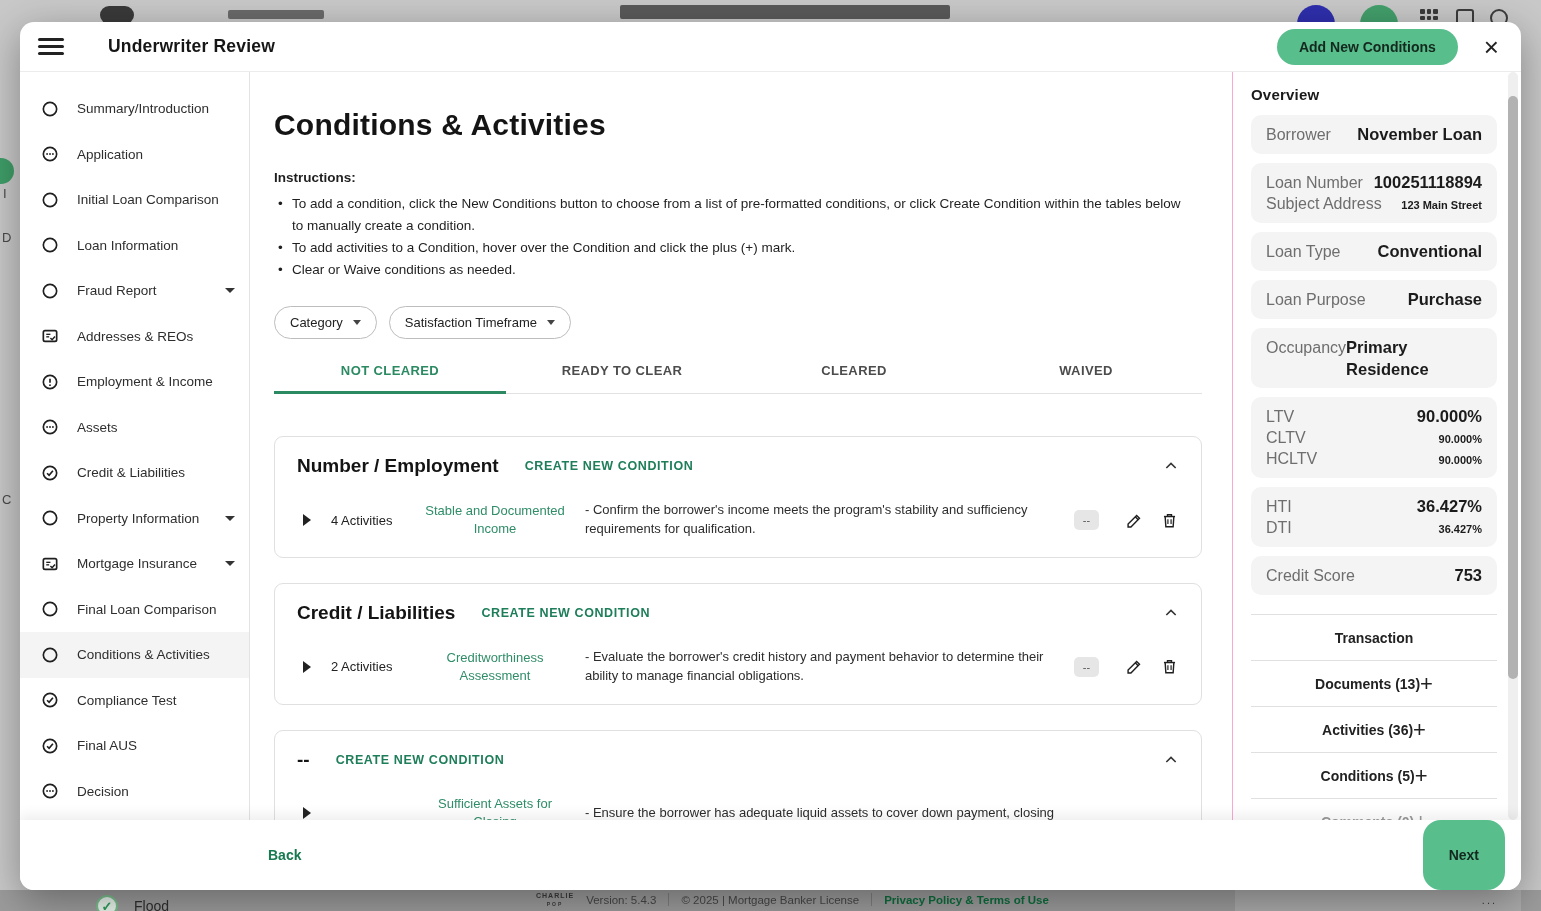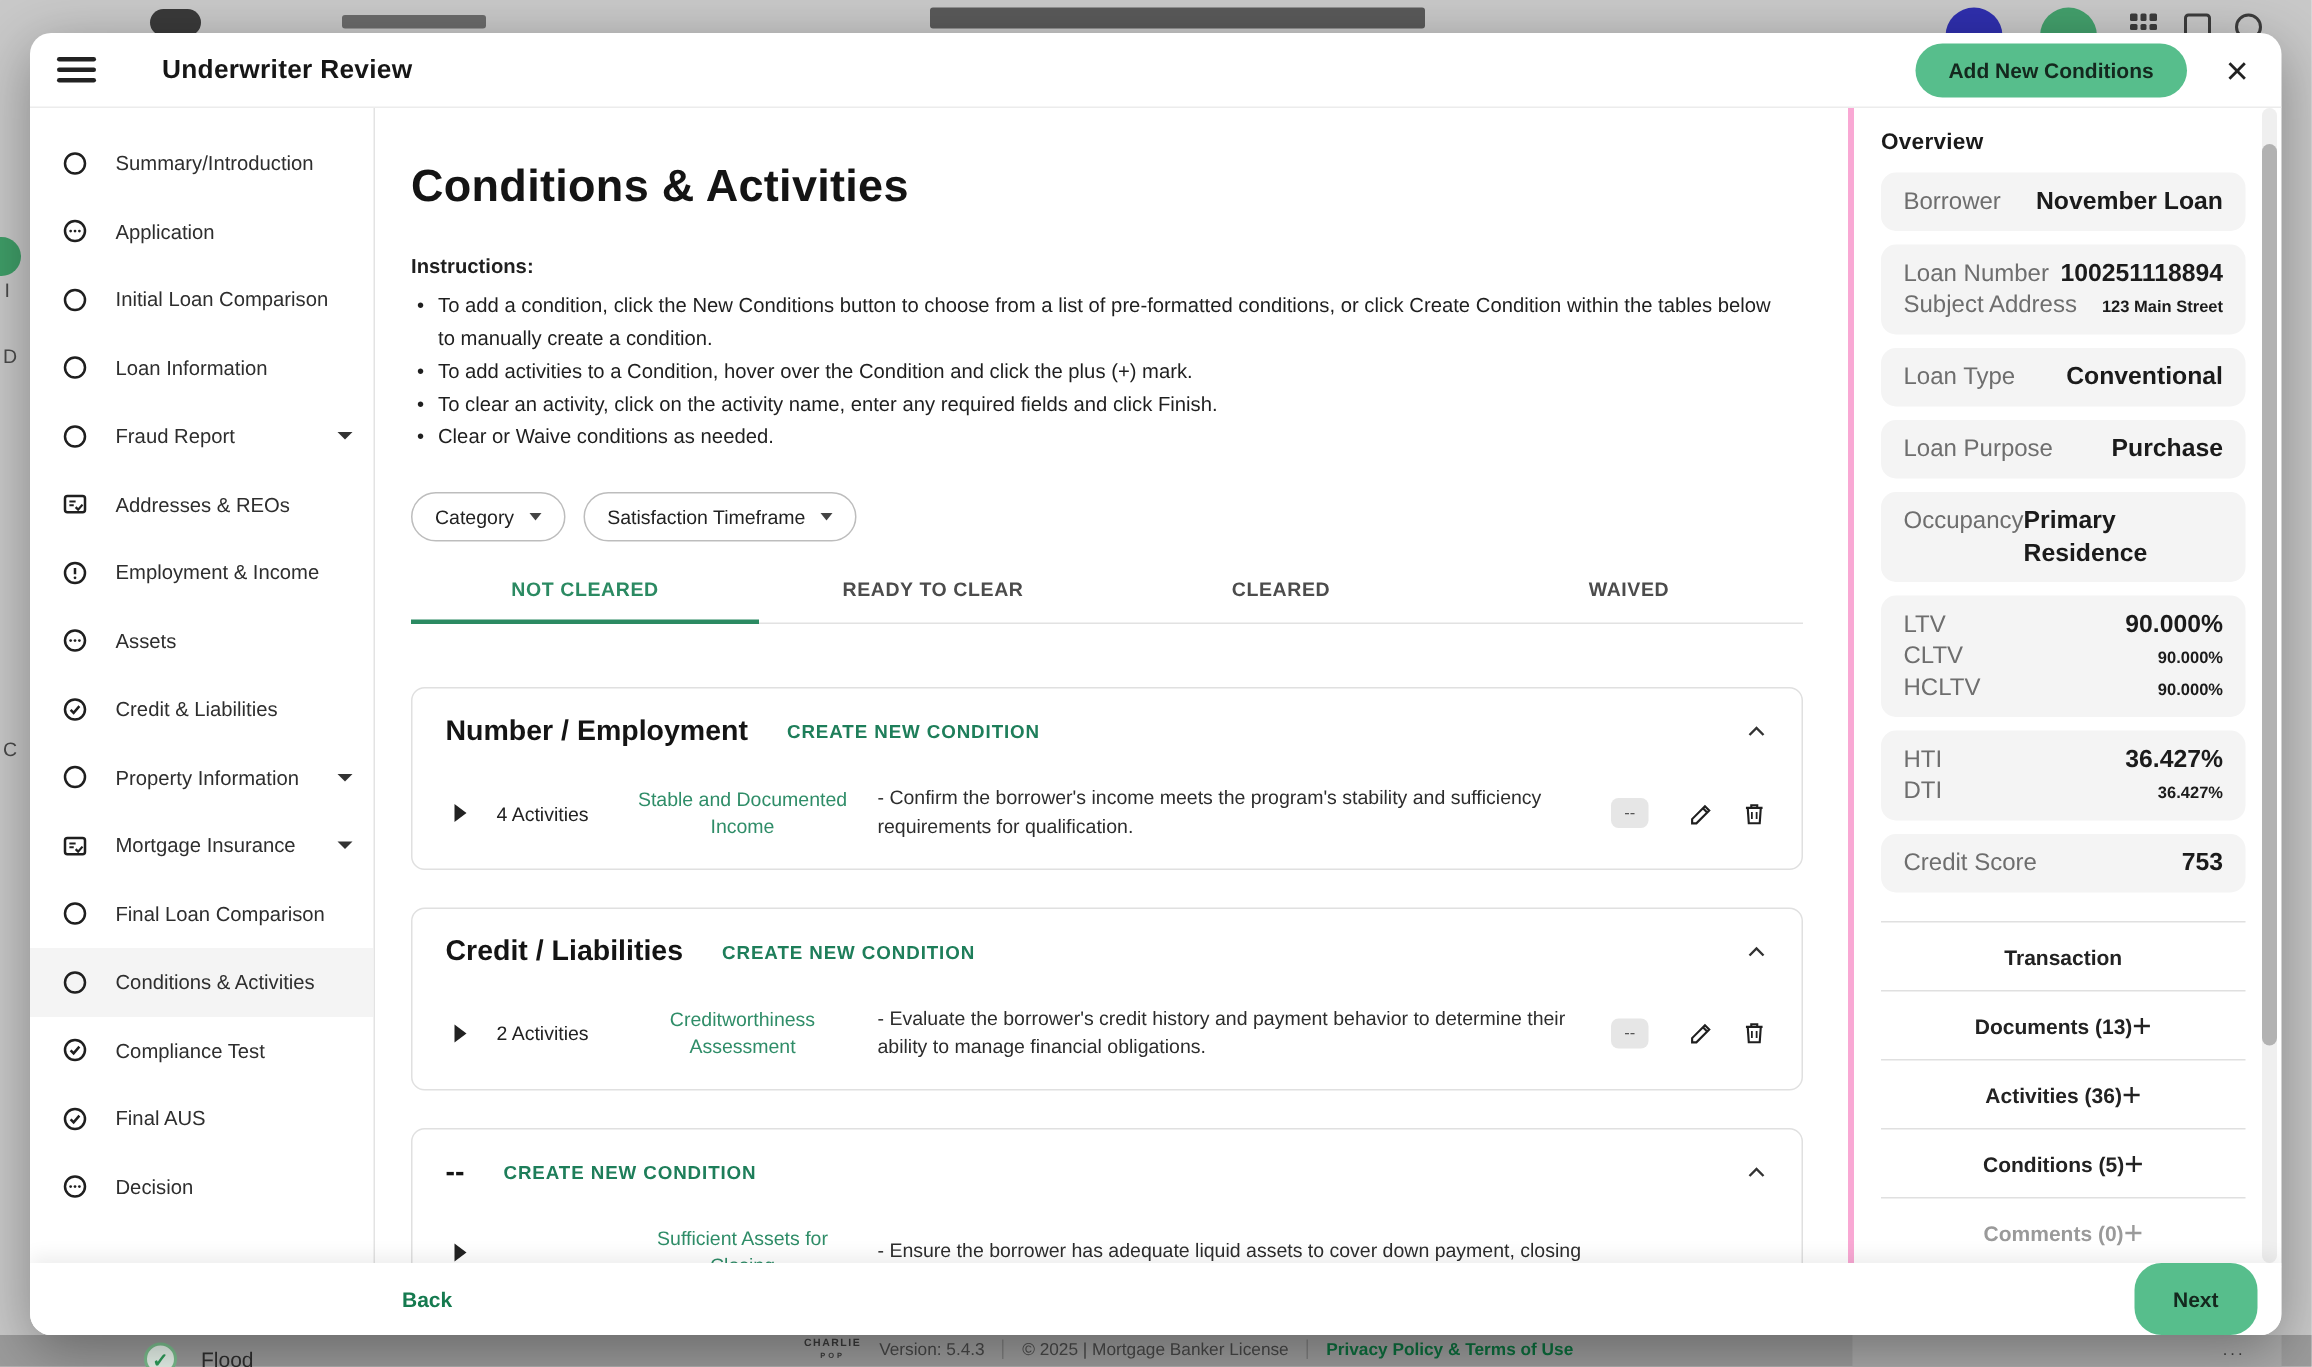--- a/index.html
+++ b/index.html
@@ -76,21 +76,21 @@
   .cond-row { margin-top:24px; display:flex; align-items:center; }
   .row-arrow { width:0; height:0; border-top:6px solid transparent; border-bottom:6px solid transparent; border-left:8px solid #222; margin:0 20px 0 6px; cursor:pointer; flex:0 0 auto; }
   .activities { width:88px; flex:0 0 88px; font-size:13px; color:#222; }
   .cond-link { width:152px; flex:0 0 152px; text-align:center; font-size:13px; color:#2f8d68; line-height:1.4; margin:0 0; cursor:pointer; }
   .cond-desc { flex:1; padding:0 14px; font-size:13px; color:#2d2d2d; line-height:1.45; }
   .mini-badge { flex:0 0 auto; background:#e6e6e6; border-radius:5px; width:25px; height:20px; font-size:11px; color:#555; display:flex; align-items:center; justify-content:center; margin:0 10px; cursor:pointer; }
   .icon-btn { flex:0 0 auto; margin-left:16px; color:#1f1f1f; cursor:pointer; }
   .icon-btn svg { width:19px; height:19px; display:block; }
 
   
-  .panel { width:289px; flex:0 0 289px; border-left:4px solid #f9a8d4; display:flex; flex-direction:column; position:relative; padding:14px 24px 0 18px; }
+  .panel { width:289px; flex:0 0 289px; border-left:1px solid #f9a8d4; display:flex; flex-direction:column; position:relative; padding:14px 24px 0 18px; }
   .panel-title { font-size:15px; font-weight:bold; color:#1a1a1a; margin-bottom:12px; letter-spacing:0.2px; }
   .ov-card { background:#f4f4f4; border-radius:10px; padding:8px 15px; margin-bottom:9px; }
   .ov-row { display:flex; justify-content:space-between; align-items:baseline; line-height:20px; }
   .ov-label { font-size:16px; color:#6e6e6e; }
   .ov-value { font-size:11px; font-weight:bold; color:#1b1b1b; }
   .ov-row.primary .ov-value { font-size:16.5px; }
   .ov-row.primary { line-height:22px; }
 
   .accordions { margin-top:10px; }
   .acc-row { border-top:1px solid #e0e0e0; height:46px; display:flex; align-items:center; justify-content:center; cursor:pointer; }
@@ -98,21 +98,21 @@
   .acc-plus { font-size:22px; font-weight:300; color:#222; cursor:pointer; }
   .acc-row.muted .acc-label, .acc-row.muted .acc-plus { color:#9a9a9a; }
   .panel-strip { margin:0 -24px 0 -18px; background:#dcdcdc; flex:1; border-top:1px solid #e0e0e0; }
 
   .panel-scrollbar { position:absolute; top:0; right:3px; bottom:0; width:10px; background:#efefef; border-radius:5px; }
   .panel-thumb { position:absolute; top:24px; right:0; width:10px; height:78%; background:#b2b2b2; border-radius:5px; cursor:pointer; }
 
   
   .bottom-bar { flex:0 0 47px; background:#fff; box-shadow:0 -5px 12px rgba(0,0,0,0.07); display:flex; align-items:center; padding:0 16px 0 248px; position:relative; z-index:3; }
   .back-link { font-size:14px; font-weight:bold; color:#157a4f; cursor:pointer; }
-  .next-btn { margin-left:auto; background:#57be8c; border:none; border-radius:18px; padding:16px 26px; font-size:14px; font-weight:bold; color:#14281e; font-family:inherit; cursor:pointer; }
+  .next-btn { margin-left:auto; background:#57be8c; border:none; border-radius:18px; padding:27px 26px; font-size:14px; font-weight:bold; color:#14281e; font-family:inherit; cursor:pointer; }
 </style>
 </head>
 <body>
 
 <div class="bg-layer">
   <div class="bg-blob" style="left:100px; top:6px; width:34px; height:18px;"></div>
   <div class="bg-bar" style="left:228px; top:10px; width:96px; height:9px;"></div>
   <div class="bg-bar" style="left:620px; top:5px; width:330px; height:14px; background:#5a5a5a;"></div>
   <div class="bg-circle" style="left:1297px; top:5px; width:38px; height:38px; background:#2f2fae;"></div>
   <div class="bg-circle" style="left:1360px; top:5px; width:38px; height:38px; background:#43a06c;"></div>
@@ -327,21 +327,20 @@
     </div>
 
     <div class="main">
       <div class="page-title">Conditions &amp; Activities</div>
 
       <div class="instructions">
         <div class="instructions-label">Instructions:</div>
         <ul>
           <li>To add a condition, click the New Conditions button to choose from a list of pre-formatted conditions, or click Create Condition within the tables below to manually create a condition.</li>
           <li>To add activities to a Condition, hover over the Condition and click the plus (+) mark.</li>
-          <li>To clear an activity, click on the activity name, enter any required fields and click Finish.</li>
           <li>Clear or Waive conditions as needed.</li>
         </ul>
       </div>
 
       <div class="filters">
         <div class="pill">
           <span>Category</span>
           <span class="pill-caret"></span>
         </div>
         <div class="pill">

